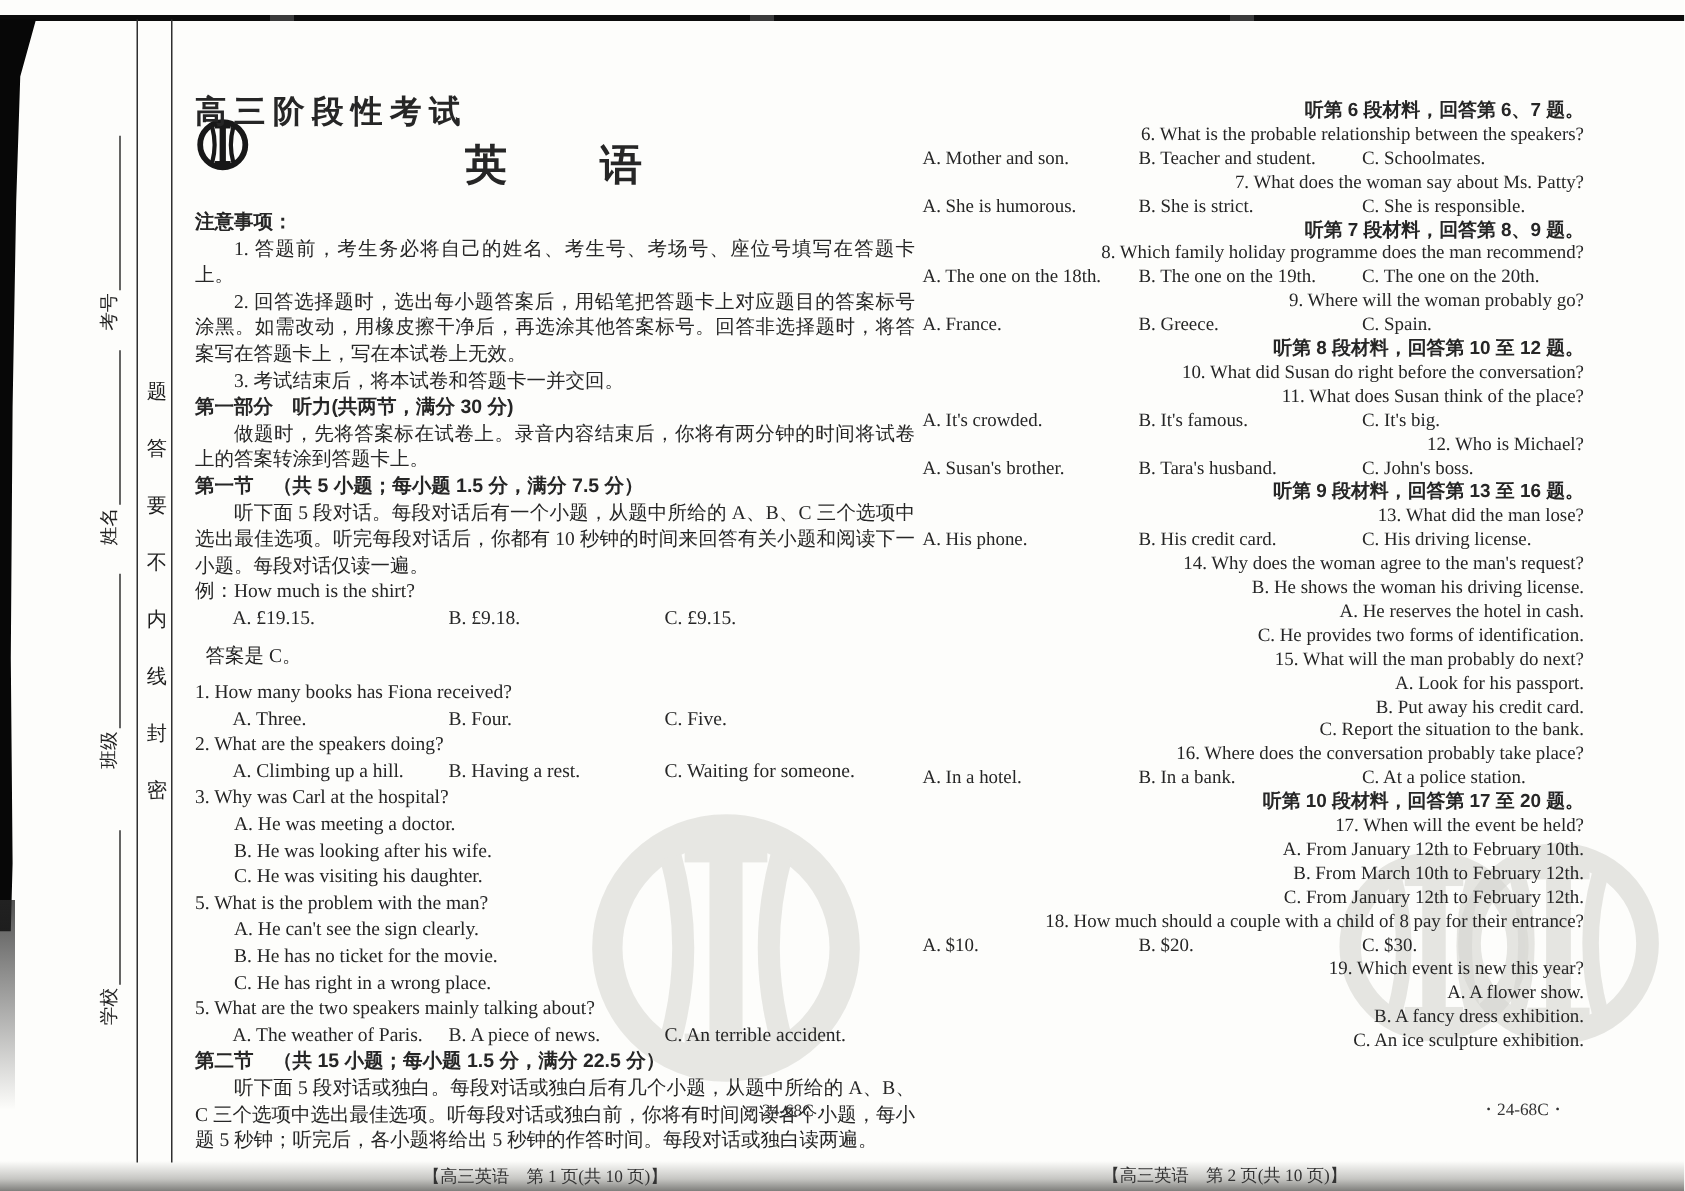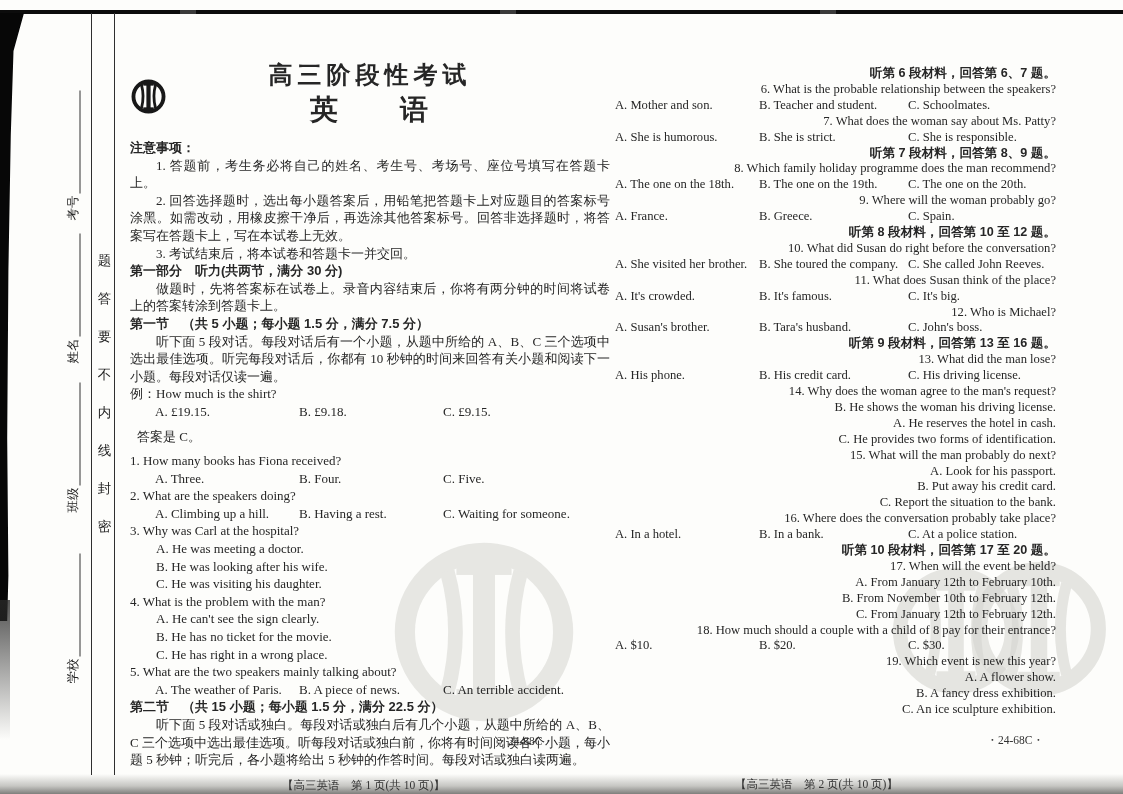--- a/index.html
+++ b/index.html
@@ -28,21 +28,21 @@
   
   .logo{position:absolute;left:131px;top:79px;width:35px;height:35px;color:#181818;}
   .watermark{position:absolute;color:#d6d6d1;}
   .wm-1{left:392px;top:540px;width:184px;height:184px;opacity:.55;}
   .wm-2{left:891px;top:566px;width:130px;height:130px;opacity:.6;}
   .wm-3{left:970px;top:560px;width:138px;height:138px;opacity:.6;}
   
   .page{position:absolute;top:60px;height:692px;font-size:13px;}
   .page1{left:130px;width:480px;line-height:17.6px;}
   .page2{left:590px;width:466px;line-height:15.9px;font-size:12.6px;padding-top:6px;box-sizing:border-box;text-align:right;}
-  .title1{font-size:24px;font-weight:700;text-align:center;letter-spacing:5px;line-height:30px;
+  .title1{font-size:21px;font-weight:700;letter-spacing:5px;line-height:30px;
     font-family:"Liberation Sans","DejaVu Sans",sans-serif;}
   .title2{font-size:28px;font-weight:700;text-align:center;line-height:36px;white-space:pre;
     letter-spacing:2px;font-family:"Liberation Sans","DejaVu Sans",sans-serif;margin-top:2px;}
   .notice-heading{margin-top:11px;}
   .bold-cn{font-weight:700;font-family:"Liberation Sans","DejaVu Sans",sans-serif;}
   .cn-para{margin:0;text-indent:2em;text-align:justify;}
   .cn-line{margin:7px;}
   .q-text{white-space:nowrap;}
   .opt-row{position:relative;height:17.6px;}
   .page2 .opt-row{height:15.9px;}
@@ -171,21 +171,21 @@
             <span class="opt opt-c">C. Waiting for someone.</span>
           </div>
         </div>
         <div class="q-block">
           <div class="q-text">3. Why was Carl at the hospital?</div>
           <div class="opt-stack">A. He was meeting a doctor.</div>
           <div class="opt-stack">B. He was looking after his wife.</div>
           <div class="opt-stack">C. He was visiting his daughter.</div>
         </div>
         <div class="q-block">
-          <div class="q-text">4. What is the problem with the man?</div>
+          <div class="q-text">5. What is the problem with the man?</div>
           <div class="opt-stack">A. He can't see the sign clearly.</div>
           <div class="opt-stack">B. He has no ticket for the movie.</div>
           <div class="opt-stack">C. He has right in a wrong place.</div>
         </div>
         <div class="q-block">
           <div class="q-text">5. What are the two speakers mainly talking about?</div>
           <div class="opt-row">
             <span class="opt opt-a">A. The weather of Paris.</span>
             <span class="opt opt-b">B. A piece of news.</span>
             <span class="opt opt-c">C. An terrible accident.</span>
@@ -232,25 +232,20 @@
           <div class="q-text">9. Where will the woman probably go?</div>
           <div class="opt-row">
             <span class="opt opt-a">A. France.</span>
             <span class="opt opt-b">B. Greece.</span>
             <span class="opt opt-c">C. Spain.</span>
           </div>
         </div>
         <div class="material">听第 8 段材料，回答第 10 至 12 题。</div>
         <div class="q-block">
           <div class="q-text">10. What did Susan do right before the conversation?</div>
-          <div class="opt-row">
-            <span class="opt opt-a">A. She visited her brother.</span>
-            <span class="opt opt-b">B. She toured the company.</span>
-            <span class="opt opt-c">C. She called John Reeves.</span>
-          </div>
         </div>
         <div class="q-block">
           <div class="q-text">11. What does Susan think of the place?</div>
           <div class="opt-row">
             <span class="opt opt-a">A. It's crowded.</span>
             <span class="opt opt-b">B. It's famous.</span>
             <span class="opt opt-c">C. It's big.</span>
           </div>
         </div>
         <div class="q-block">
@@ -287,21 +282,21 @@
           <div class="opt-row">
             <span class="opt opt-a">A. In a hotel.</span>
             <span class="opt opt-b">B. In a bank.</span>
             <span class="opt opt-c">C. At a police station.</span>
           </div>
         </div>
         <div class="material">听第 10 段材料，回答第 17 至 20 题。</div>
         <div class="q-block">
           <div class="q-text">17. When will the event be held?</div>
           <div class="opt-stack">A. From January 12th to February 10th.</div>
-          <div class="opt-stack">B. From November 10th to February 12th.</div>
+          <div class="opt-stack">B. From March 10th to February 12th.</div>
           <div class="opt-stack">C. From January 12th to February 12th.</div>
         </div>
         <div class="q-block">
           <div class="q-text">18. How much should a couple with a child of 8 pay for their entrance?</div>
           <div class="opt-row">
             <span class="opt opt-a">A. $10.</span>
             <span class="opt opt-b">B. $20.</span>
             <span class="opt opt-c">C. $30.</span>
           </div>
         </div>

